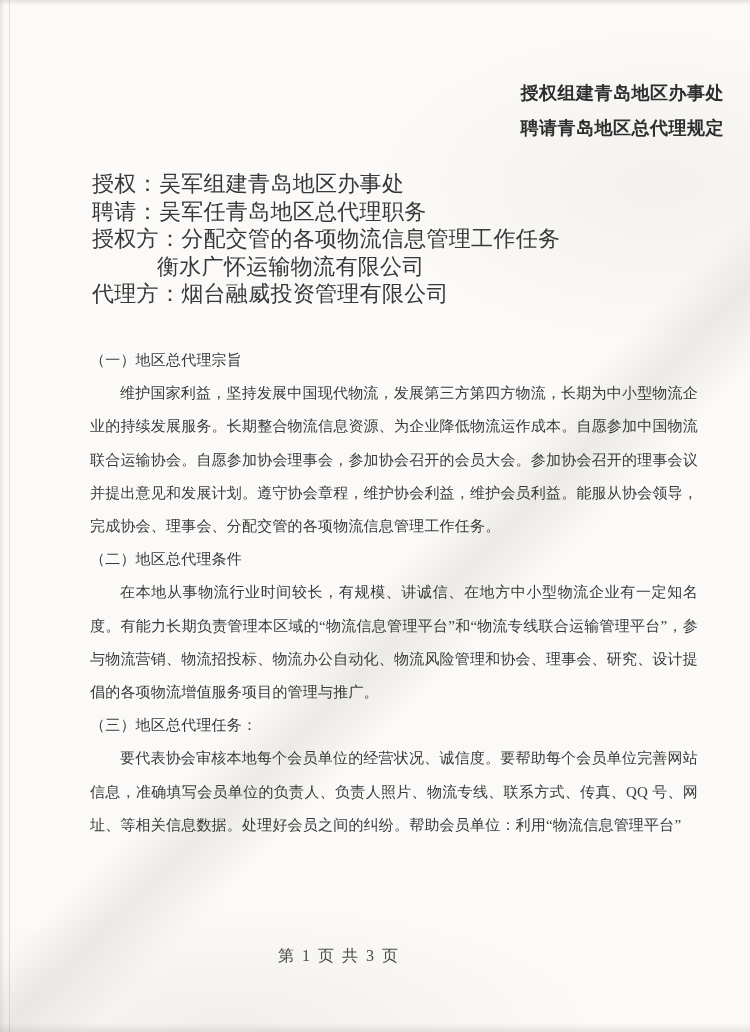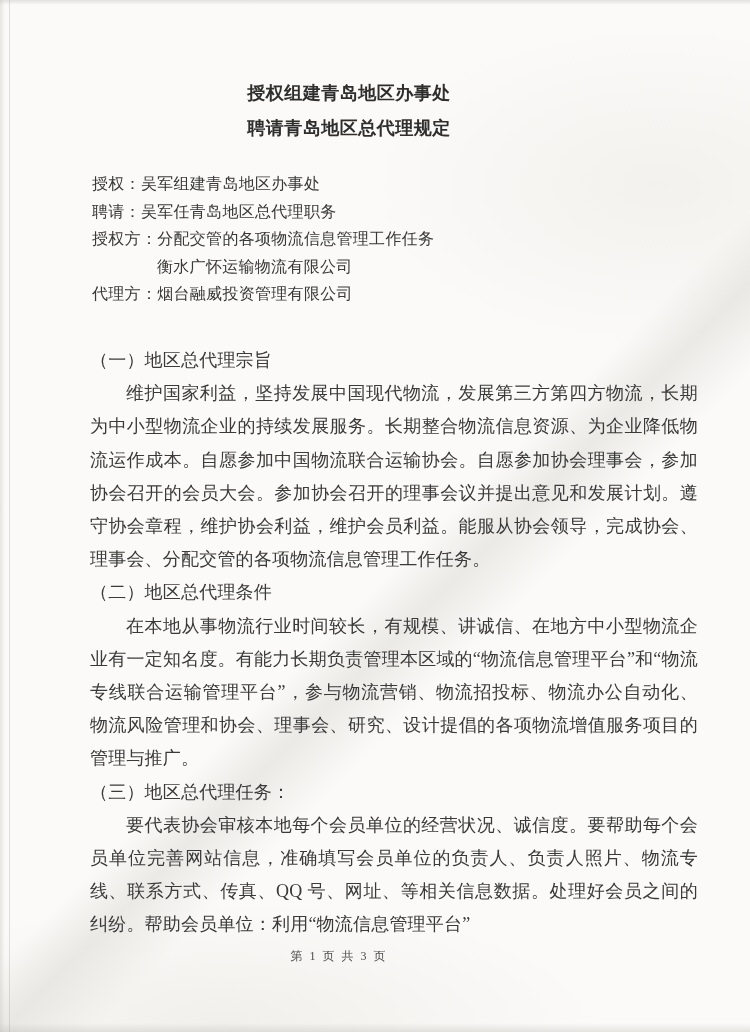--- a/index.html
+++ b/index.html
@@ -27,68 +27,68 @@
     position: absolute;
     left: 9px; top: 0; bottom: 0;
     width: 1px;
     background: rgba(172,169,164,0.35);
     pointer-events: none;
   }
   .title-block {
     position: absolute;
     top: 76px; left: 0;
     width: 750px;
-    text-align: center;
+    text-align: right;
   }
   .title-inner {
     position: relative;
     left: -26px;
   }
   .title-line {
     font-size: 18px;
     font-weight: bold;
     line-height: 35px;
     color: #2e2e2e;
     letter-spacing: 0.5px;
   }
   .meta-block {
     position: absolute;
     top: 170px; left: 92px;
     width: 610px;
   }
   .meta-line {
-    font-size: 16px;
+    font-size: 22px;
     line-height: 27.5px;
     color: #383838;
     letter-spacing: 0.3px;
     white-space: nowrap;
   }
   .meta-line.cont { padding-left: 65px; }
   .body-block {
     position: absolute;
     top: 344px; left: 90px;
     width: 608px;
-    font-size: 18px;
+    font-size: 15px;
     line-height: 33.2px;
     color: #3a3a3a;
     letter-spacing: 0.2px;
     text-align: justify;
   }
   .section-heading { text-align: left; }
   .para { text-indent: 2em; }
   .footer {
     position: absolute;
     top: 946px; left: 0;
     width: 750px;
     text-align: center;
   }
   .footer-inner {
     position: relative;
     left: -36px;
-    font-size: 12px;
+    font-size: 16px;
     color: #4a4a4a;
     letter-spacing: 2px;
   }
 </style>
 </head>
 <body>
 
 <div class="page">
 
   <div class="title-block">

